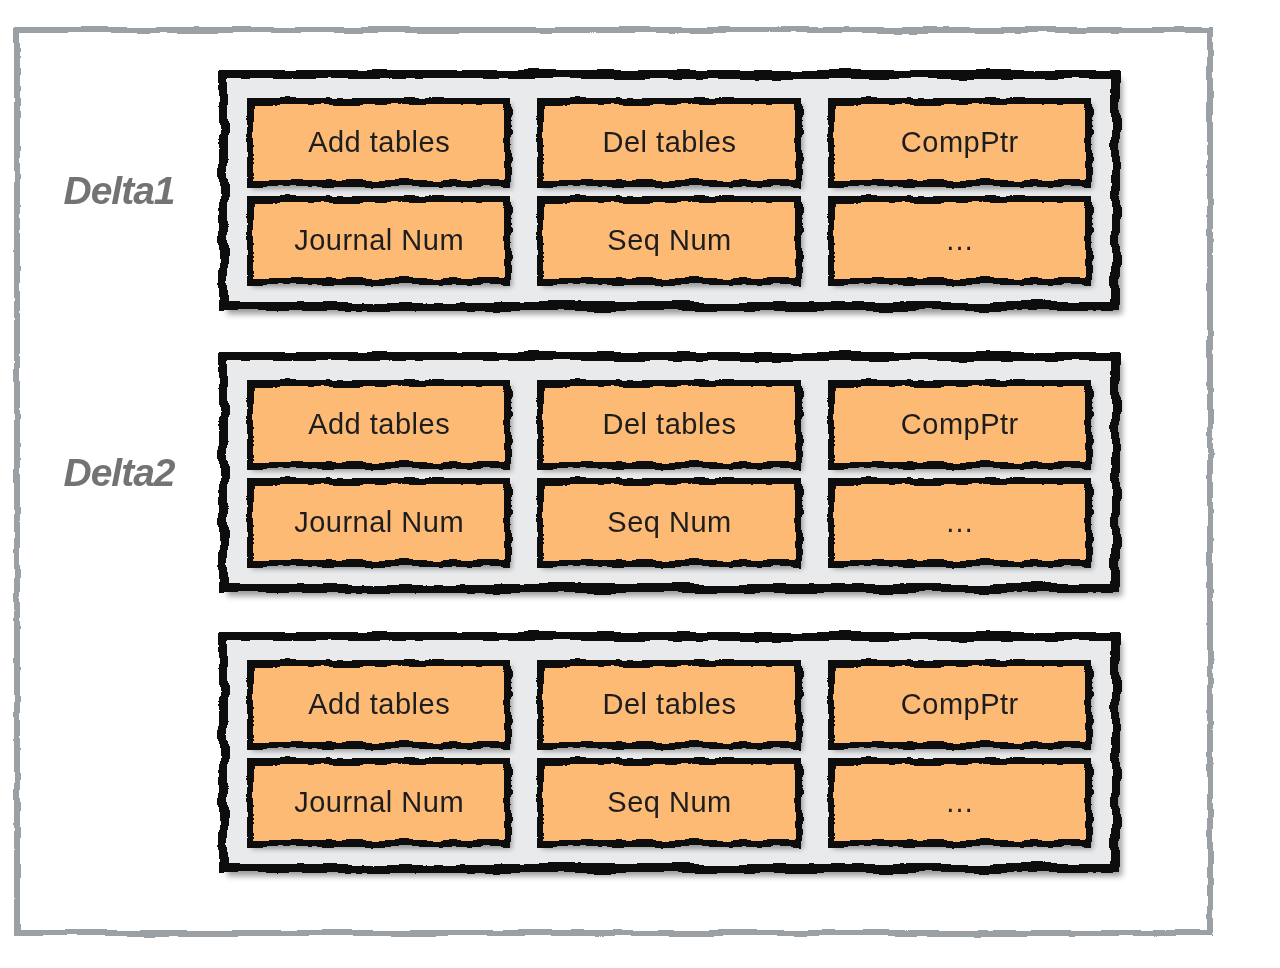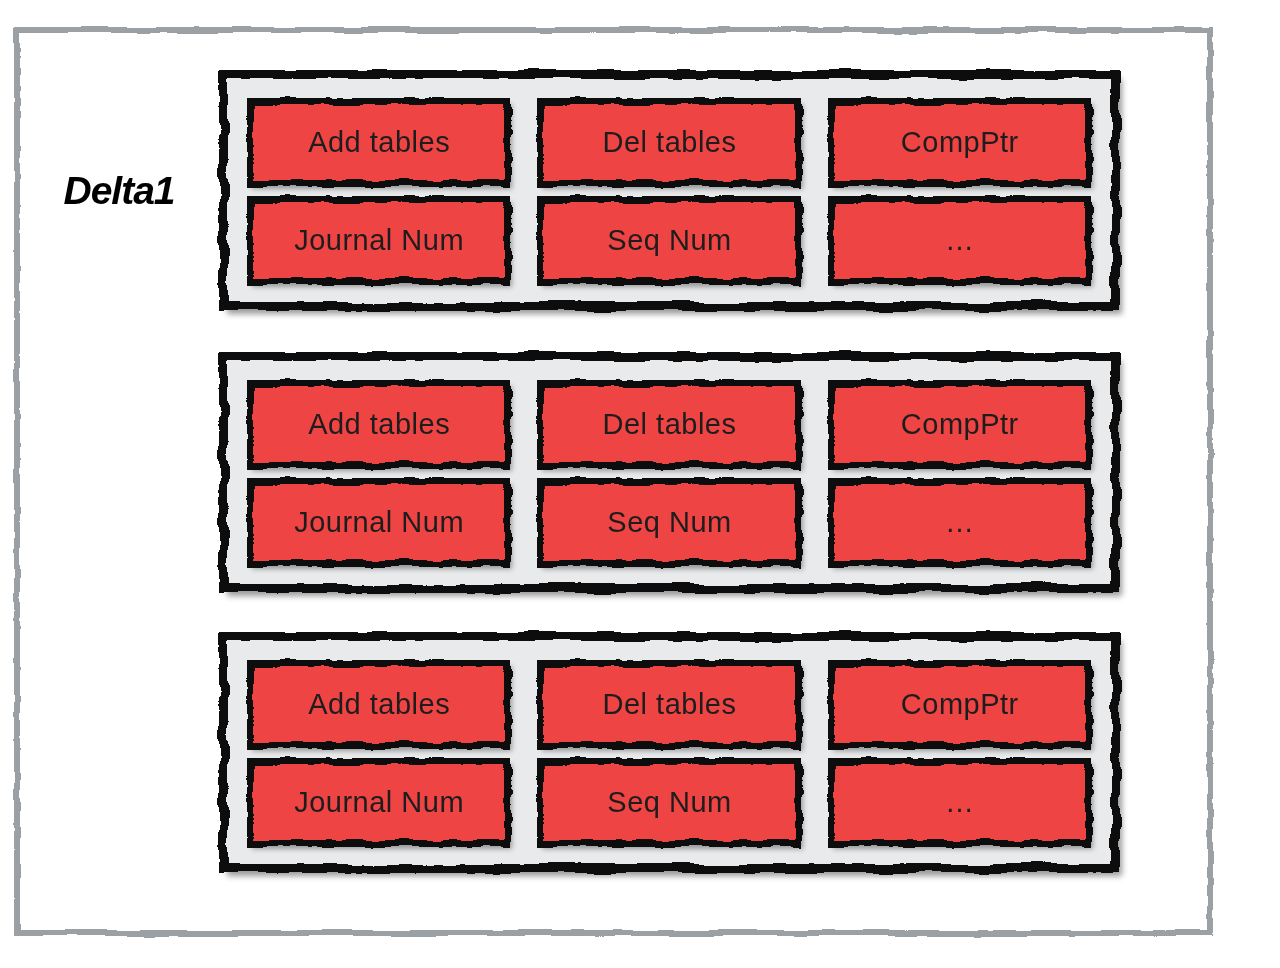--- a/index.html
+++ b/index.html
@@ -49,21 +49,21 @@
     position: absolute;
     left: 38px;
     width: 162px;
     top: 50%;
     transform: translateY(-50%);
     text-align: center;
     font-size: 39px;
     font-weight: 700;
     font-style: italic;
     letter-spacing: -1px;
-    color: #000000;
+    color: #737373;
   }
 
   .panel {
     position: absolute;
     left: 222px;
     top: 0;
     width: 895px;
     height: 235px;
     box-sizing: border-box;
     background: #e9eaec;
@@ -80,21 +80,21 @@
     position: absolute;
     inset: -3px;
     border: 9px solid #0c0c0c;
     filter: url(#rough-panel);
     pointer-events: none;
   }
 
   
   .box {
     position: relative;
-    background: #ef4444;
+    background: #fdba74;
     box-shadow: 3px 4px 5px rgba(0,0,0,0.35);
     display: flex;
     align-items: center;
     justify-content: center;
   }
   .box::before {
     content: "";
     position: absolute;
     inset: -2px;
     border: 7px solid #0e0e0e;
@@ -156,20 +156,21 @@
       <div class="box">
           <span class="box-label">Seq Num</span>
         </div>
       <div class="box">
           <span class="box-label">…</span>
         </div>
     </div>
   </section>
 
   <section class="row row-2">
+    <div class="delta-label">Delta2</div>
     <div class="panel">
       <div class="box">
           <span class="box-label">Add tables</span>
         </div>
       <div class="box">
           <span class="box-label">Del tables</span>
         </div>
       <div class="box">
           <span class="box-label">CompPtr</span>
         </div>

